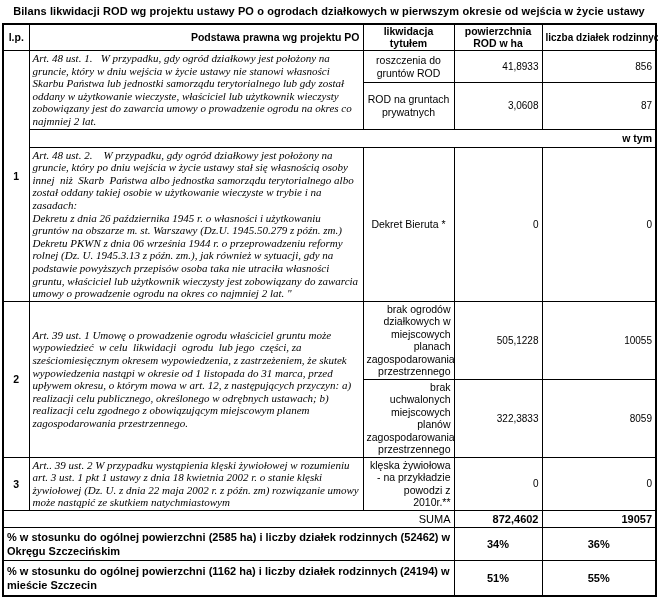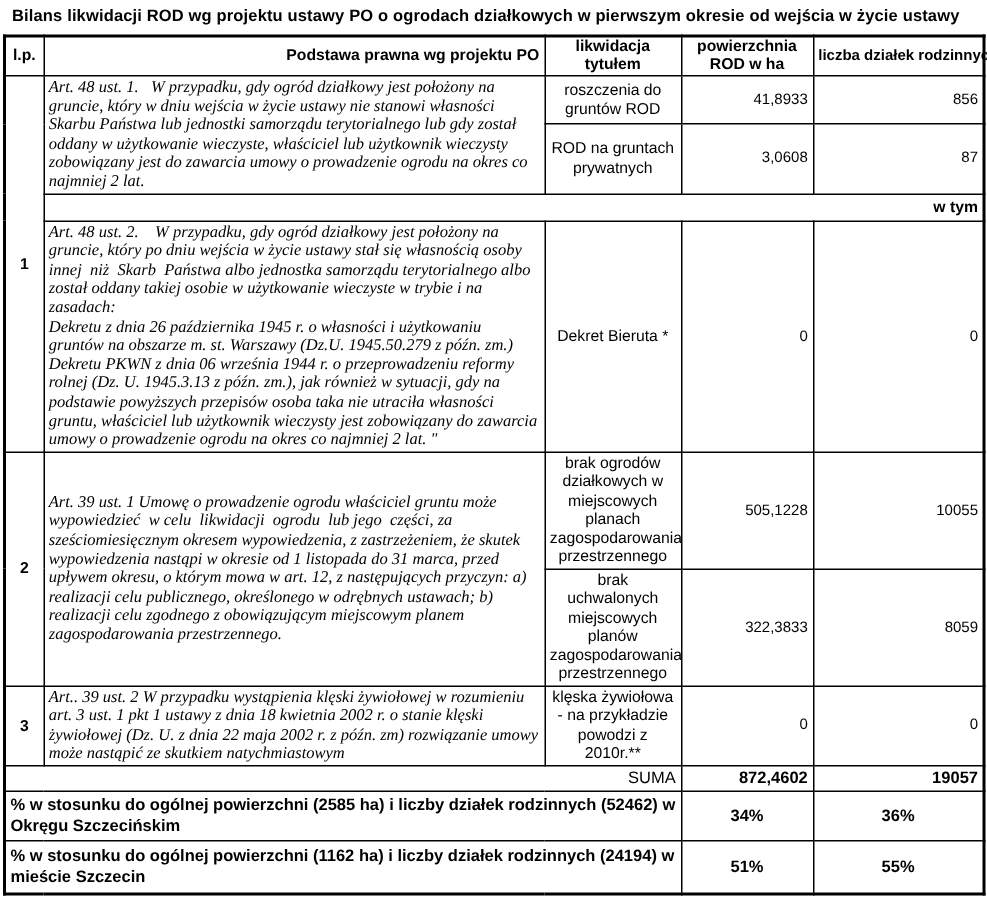--- a/index.html
+++ b/index.html
@@ -2,21 +2,21 @@
 <html><head>
 <meta charset="utf-8">
 <style>
   html,body{margin:0;padding:0;background:#ffffff;}
   body{
     width:658px;height:605px;overflow:hidden;
     font-family:"Liberation Sans",sans-serif;color:#000;
     -webkit-font-smoothing:antialiased;
   }
   .doc-title{
-    margin:5px 8px 6px 8px;
+    margin:5px 8px 6px 8px;text-align:center;
     font-size:11px;font-weight:bold;letter-spacing:0.1px;
   }
   table.main{
     border-collapse:collapse;table-layout:fixed;
     margin-left:2px;width:653px;
     border:2px solid #000;
   }
   table.main td{border:1px solid #000;padding:1px 3px;vertical-align:middle;}
   
   col.c-lp{width:26px}col.c-legal{width:334px}col.c-likw{width:91px}
@@ -28,21 +28,21 @@
 
   .lp-cell{font-weight:bold;font-size:10.5px;text-align:center;}
   .legal{
     font-family:"Liberation Serif",serif;font-style:italic;
     font-size:11px;line-height:12.6px;vertical-align:top;
     padding:3px 5px 2px 5px;white-space:pre-wrap;
   }
   .likw{font-size:10.5px;line-height:12.5px;}
   .likw-center{text-align:center;vertical-align:middle;}
   .likw-top-center{text-align:center;vertical-align:top;padding-top:2px;margin-left:44px;}
-  .likw-top-left{text-align:center;vertical-align:top;padding-top:2px;padding-left:3px;margin-top:28px;}
+  .likw-top-left{text-align:right;vertical-align:top;padding-top:2px;padding-left:3px;margin-top:28px;}
   .val{font-size:10px;text-align:right;vertical-align:middle;margin-left:43px;}
 
   .wtym-cell{font-weight:bold;font-size:10.5px;text-align:right;padding-right:110px;height:15px;}
 
   .suma-label{font-weight:normal;font-size:11px;text-align:right;padding-right:3px;height:14px;}
   .suma-val{font-weight:bold;font-size:11px;}
 
   .pct-label{font-weight:bold;font-size:11px;line-height:14px;text-align:left;padding:2px 4px;}
   .pct-val{font-weight:bold;font-size:11px;text-align:center;}
 

